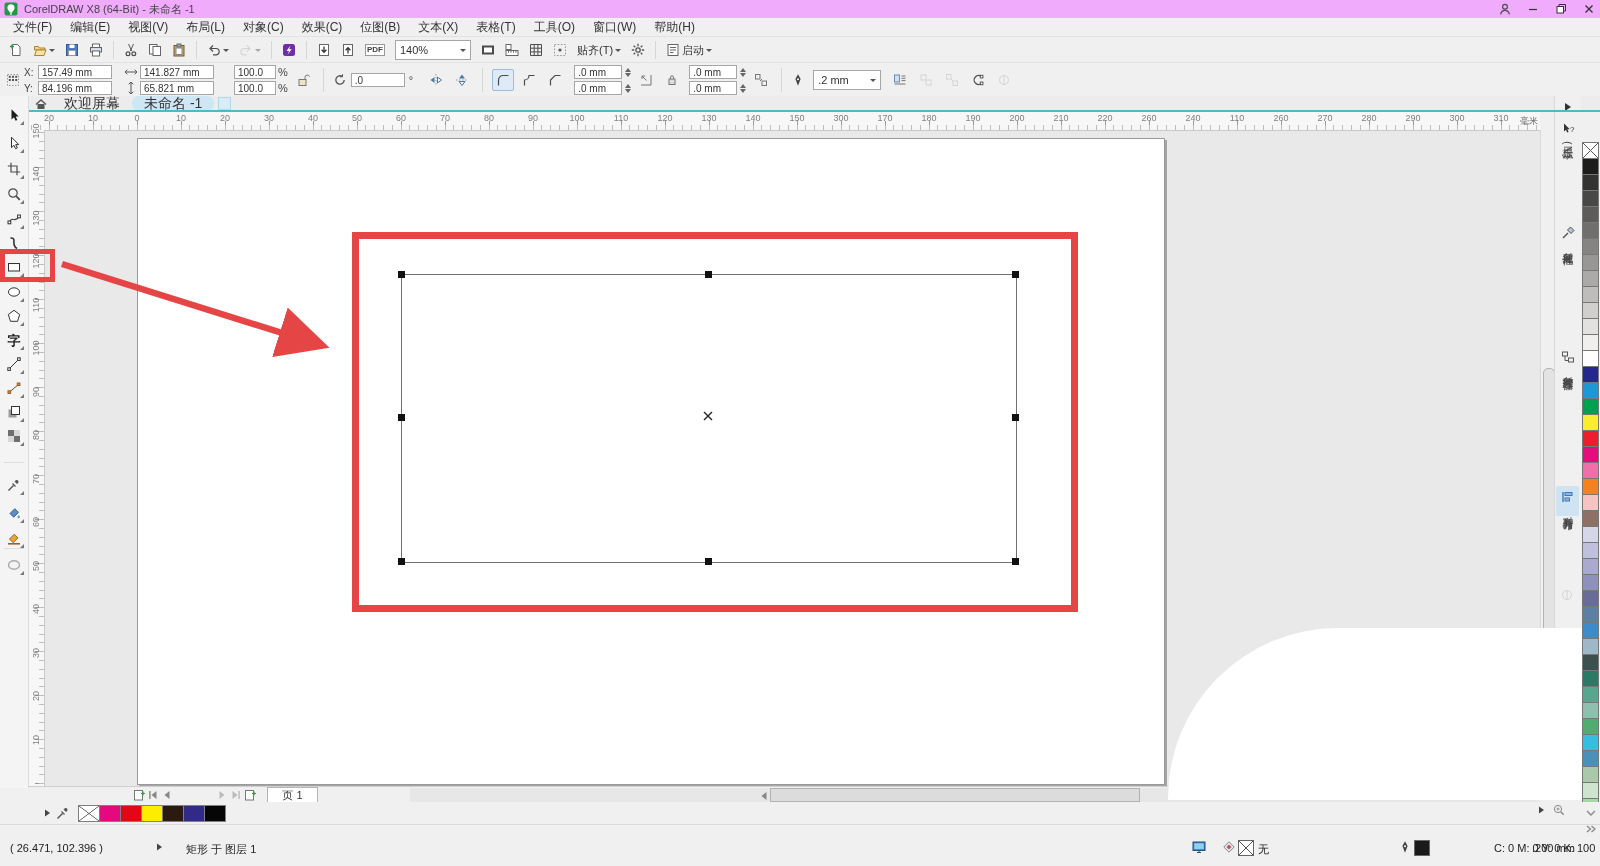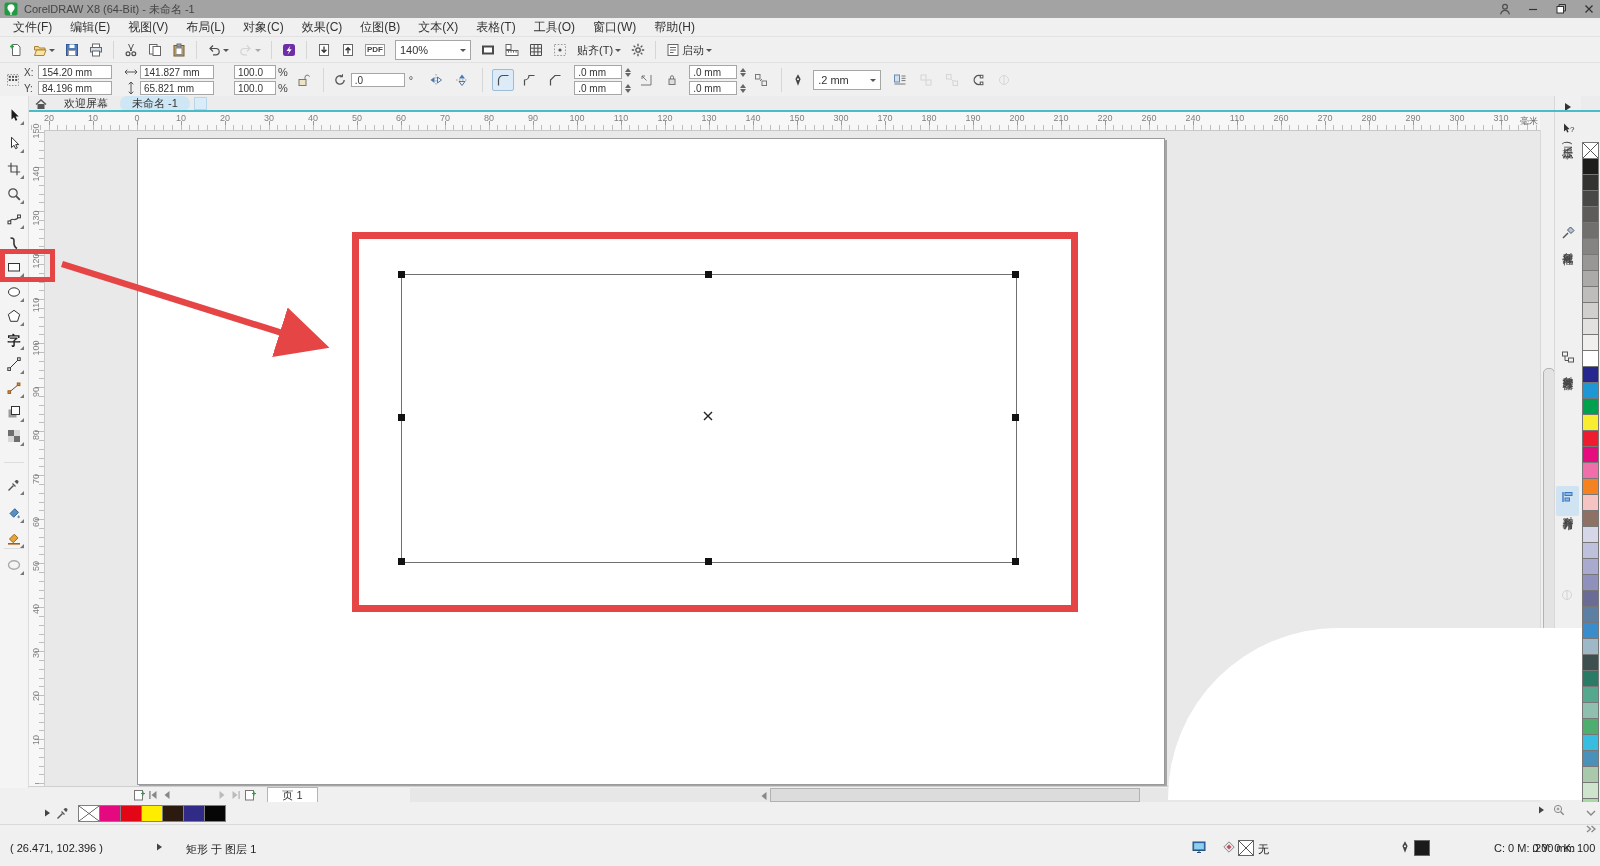--- a/index.html
+++ b/index.html
@@ -2,21 +2,21 @@
 <html><head>
 <meta charset="utf-8">
 <style>
   html,body{margin:0;padding:0;background:#888;}
   #app{position:relative;width:1600px;height:866px;overflow:hidden;background:#f0f0f0;
        font-family:"Liberation Sans","DejaVu Sans",sans-serif;font-size:11px;color:#333;}
   .abs{position:absolute;}
   .ic{display:inline-flex;width:14px;height:14px;align-items:center;justify-content:center;flex:none;}
   .ic svg{display:block;}
   
-  #titlebar{left:0;top:0;width:1600px;height:18px;background:#a3a3a3;border-bottom:1px solid #e4e4e4;display:flex;align-items:center;}
+  #titlebar{left:0;top:0;width:1600px;height:18px;background:#f0abfc;border-bottom:1px solid #e4e4e4;display:flex;align-items:center;}
   #title-text{margin-left:6px;font-size:11px;color:#444;}
   #winctl{position:absolute;right:4px;top:0;height:18px;display:flex;align-items:center;gap:14px;}
   
   #menubar{left:0;top:18px;width:1600px;height:18px;background:#f0f0f0;display:flex;align-items:center;padding-left:4px;}
   .menu-item{padding:1px 9px;font-size:12px;color:#333;}
   
   #toolbar{left:0;top:36px;width:1600px;height:26px;background:#f0f0f0;border-top:1px solid #e2e2e2;display:flex;align-items:center;padding-left:5px;gap:2px;}
   .tbtn{display:flex;align-items:center;gap:2px;padding:3px;border:1px solid transparent;border-radius:2px;}
   .tbtn.disabled{opacity:.45;}
   .tsep{width:1px;height:18px;background:#d6d6d6;margin:0 4px;}
@@ -36,21 +36,21 @@
   .spin .up{border-bottom:4px solid #666;border-top:none;}
   .spin .dn{border-top:4px solid #666;border-bottom:none;}
   .pbtn{display:flex;align-items:center;justify-content:center;width:20px;height:20px;border:1px solid transparent;border-radius:2px;}
   .pbtn.pressed{border-color:#9cbcd8;background:#dcebf7;}
   .pbtn.disabled{opacity:.45;}
   .psep{width:1px;height:24px;background:#d6d6d6;margin:0 5px;}
   .degree{font-size:11px;color:#444;}
   
   #docbar{left:0;top:96px;width:1600px;height:15px;background:#ececec;display:flex;align-items:flex-end;}
   #teal-line{left:0;top:110px;width:1600px;height:2px;background:#49bcca;z-index:5;}
-  .doc-tab{height:15px;display:flex;align-items:center;padding:0 12px;font-size:11px;color:#333;}
+  .doc-tab{height:15px;display:flex;align-items:center;padding:0 12px;font-size:14px;color:#333;}
   .doc-tab.active{background:#cfe7f5;border-radius:7px;}
   #home-btn{margin-left:30px;display:flex;align-items:center;height:15px;padding:0 4px;}
   #ghost-tab{width:11px;height:11px;background:#d9ecf7;border:1px solid #b8d6ea;margin-left:4px;margin-bottom:1px;}
   
   #toolbox{left:0;top:96px;width:28px;height:692px;background:#f4f4f4;border-right:1px solid #dcdcdc;z-index:6;}
   .tool{position:absolute;left:3px;width:22px;height:22px;display:flex;align-items:center;justify-content:center;border-radius:2px;}
   .tool .corner{position:absolute;right:1px;bottom:1px;width:0;height:0;border:2.5px solid transparent;border-right-color:#777;border-bottom-color:#777;}
   .toolsep{position:absolute;left:4px;width:20px;height:1px;background:#ddd;}
   .ttool-glyph{font-size:13px;font-weight:bold;color:#222;line-height:13px;}
   
@@ -339,21 +339,21 @@
           <rect x="6" y="2.8" width="2" height="2" fill="#555"></rect>
           <rect x="9.2" y="2.8" width="2" height="2" fill="#555"></rect>
           <rect x="2.8" y="6" width="2" height="2" fill="#555"></rect>
           <rect x="6" y="6" width="2" height="2" fill="#555"></rect>
           <rect x="9.2" y="6" width="2" height="2" fill="#555"></rect>
         </svg>
       </span>
     <div class="pv">
       <div class="prow">
           <span class="plbl">X:</span>
-        <div class="pf w68">154.20 mm</div>
+        <div class="pf w68">157.49 mm</div>
         </div>
       <div class="prow">
           <span class="plbl">Y:</span>
         <div class="pf w68">84.196 mm</div>
         </div>
     </div>
     <div class="pv" style="margin-left:8px">
       <div class="prow">
           <span class="ic">
             <svg viewBox="0 0 14 14" width="14" height="14">

